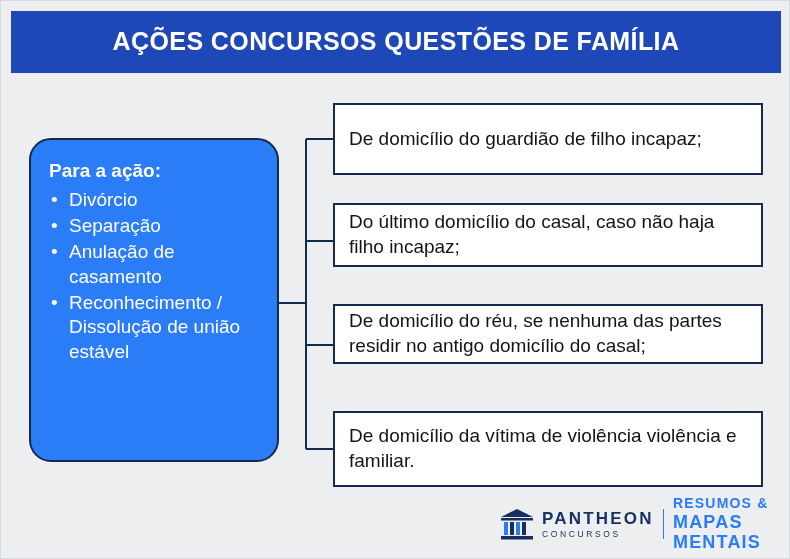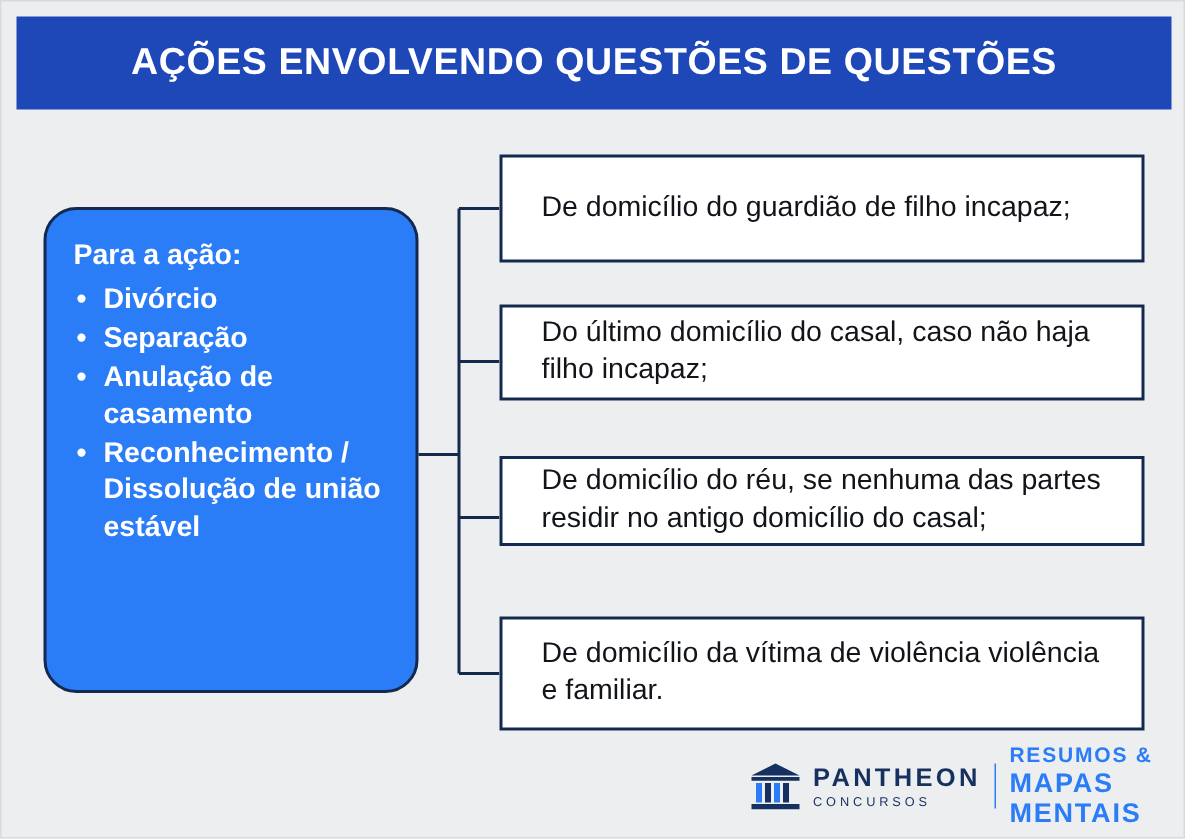--- a/index.html
+++ b/index.html
@@ -74,21 +74,21 @@
     line-height: 1.15;
   }
   #source-list {
     list-style: none;
     margin: 0;
     padding: 0;
   }
   #source-list li {
     position: relative;
     font-size: 19px;
-    font-weight: bold;
+    font-weight: normal;
     line-height: 1.28;
     padding-left: 20px;
     margin-bottom: 2px;
   }
   #source-list li::before {
     content: "•";
     position: absolute;
     left: 2px;
     top: 0;
     font-size: 19px;
@@ -108,21 +108,21 @@
   
   .target-box {
     position: absolute;
     left: 322px;
     width: 430px;
     background: #ffffff;
     border: 2px solid #14294f;
     box-sizing: border-box;
     display: flex;
     align-items: center;
-    padding: 8px 26px;
+    padding: 8px 14px;
   }
   .target-text {
     font-size: 19px;
     color: #111419;
     line-height: 1.3;
   }
   #box-0 { top: 22px;  height: 72px; }
   #box-1 { top: 122px; height: 64px; }
   #box-2 { top: 223px; height: 60px; }
   #box-3 { top: 330px; height: 76px; }
@@ -188,21 +188,21 @@
     letter-spacing: 1.2px;
     color: #2a7cf7;
   }
 </style>
 </head>
 <body>
 
 <div id="page">
 
   <div id="header-bar">
-    <div id="header-title">AÇÕES ENVOLVENDO QUESTÕES DE QUESTÕES</div>
+    <div id="header-title">AÇÕES CONCURSOS QUESTÕES DE FAMÍLIA</div>
   </div>
 
   <div id="canvas">
 
     <svg id="connectors" viewBox="0 0 770 468">
 
       <line x1="268" y1="222" x2="295" y2="222" stroke="#14294f" stroke-width="2"></line>
       <line x1="295" y1="58" x2="295" y2="368" stroke="#14294f" stroke-width="2"></line>
       <line x1="295" y1="58" x2="322" y2="58" stroke="#14294f" stroke-width="2"></line>
       <line x1="295" y1="160" x2="322" y2="160" stroke="#14294f" stroke-width="2"></line>

